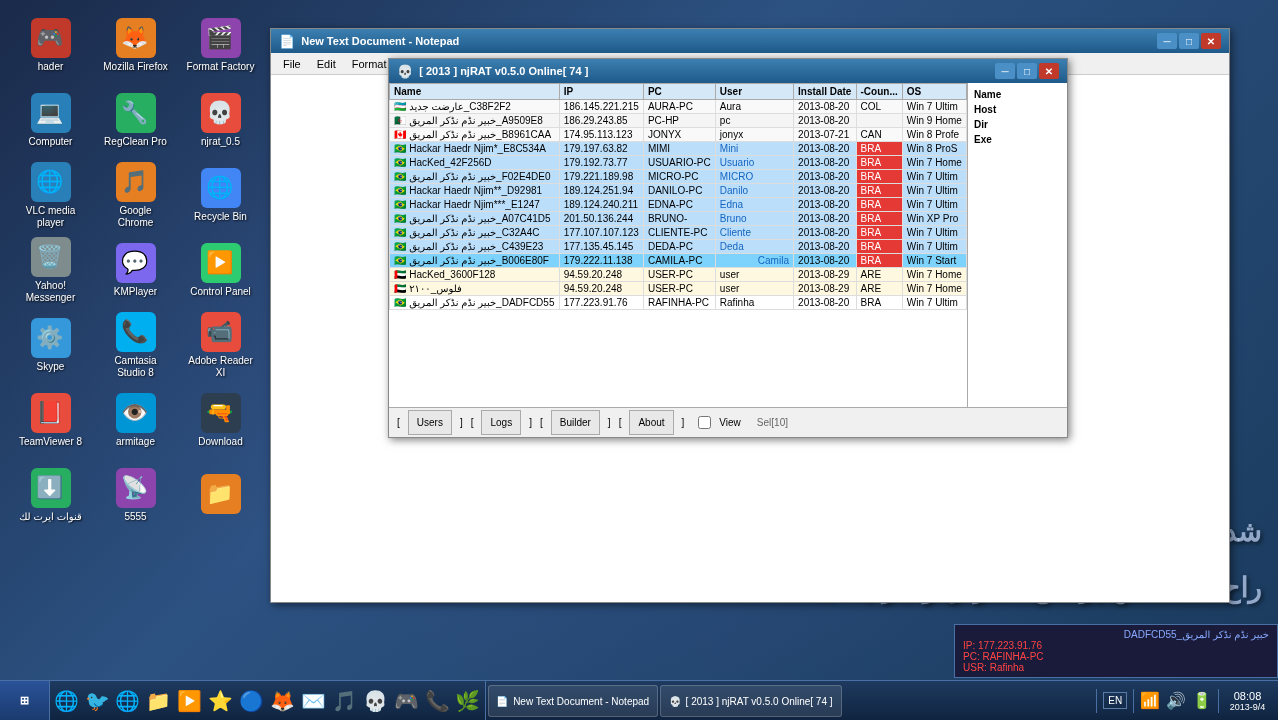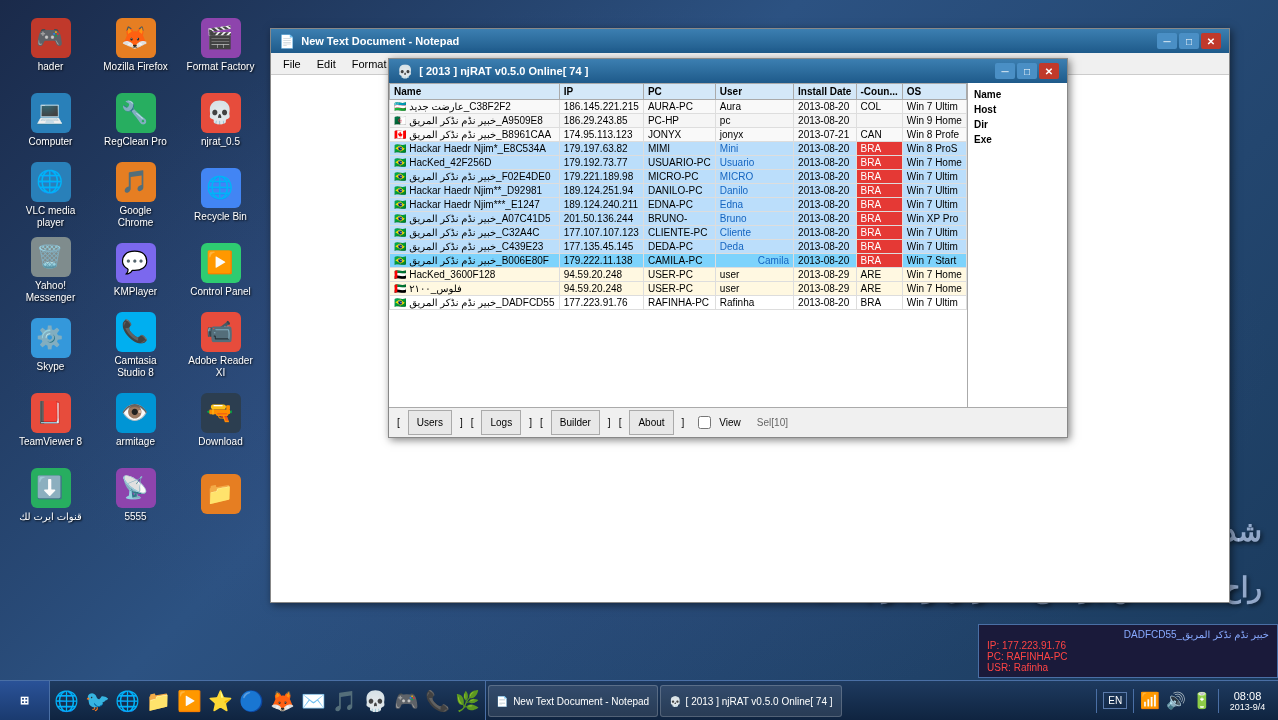--- a/index.html
+++ b/index.html
@@ -368,21 +368,21 @@
       resize: none;
       border: none;
       outline: none;
     }
 
     
     .bottom-notif {
       position: absolute;
       bottom: 42px;
       right: 0;
-      width: 300px;
+      width: 324px;
       background: #1a1a3a;
       border: 1px solid #4a6fa5;
       z-index: 70;
       padding: 4px 8px;
     }
     .bottom-notif-title {
       color: #88aaff;
       font-size: 10px;
       direction: rtl;
     }

